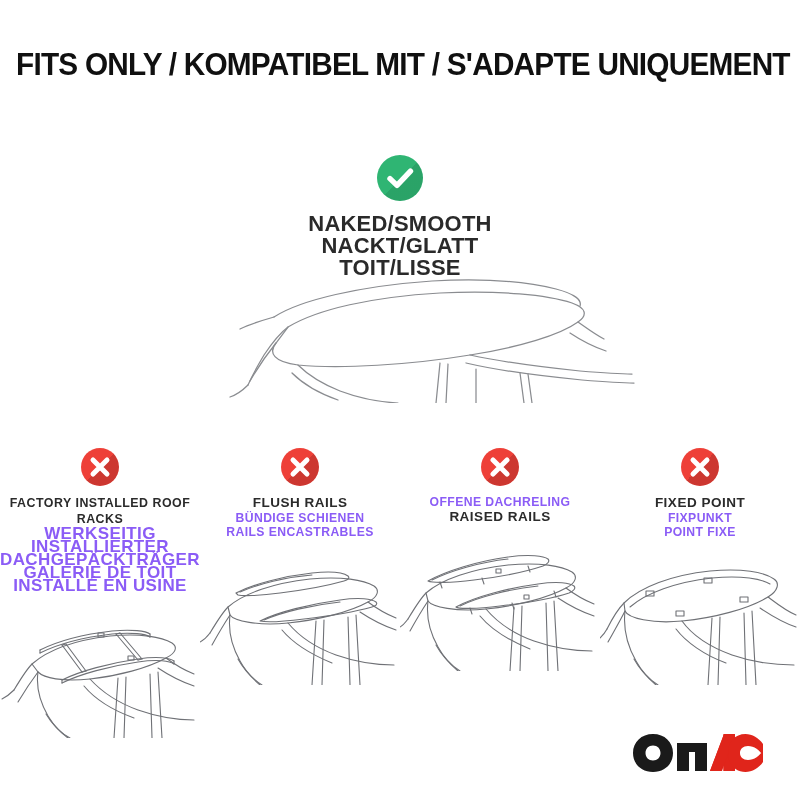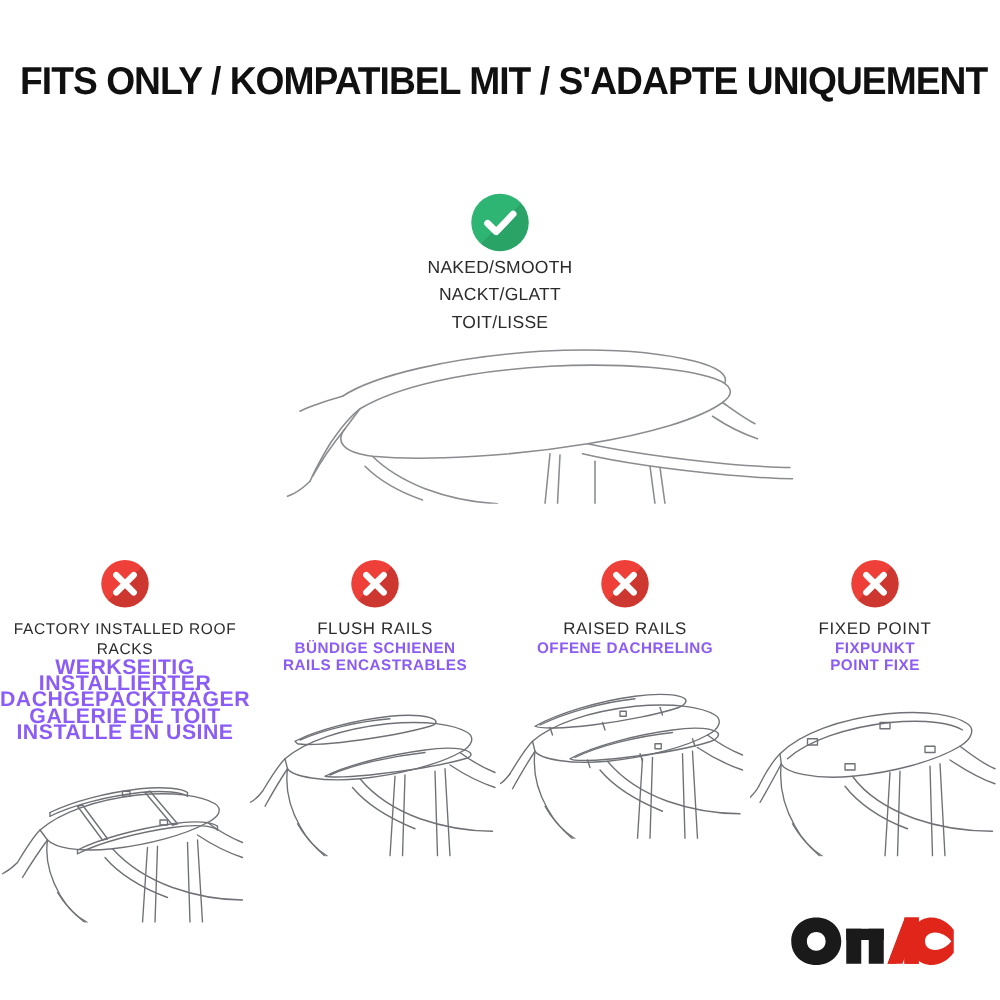--- a/index.html
+++ b/index.html
@@ -71,25 +71,25 @@
 
   
   .ok-section {
     position: absolute;
     top: 155px;
     left: 0;
     width: 800px;
     text-align: center;
   }
   .ok-labels {
-    margin-top: 1px;
+    margin-top: 12px;
     color: #2a2a2a;
-    font-size: 14px;
+    font-size: 22px;
     line-height: 22px;
-    font-weight: 400;
+    font-weight: 700;
     letter-spacing: 0.2px;
   }
   .ok-labels .l1 { }
   .ok-labels .l2 { }
   .ok-labels .l3 { }
 
   .ok-figure {
     position: absolute;
     top: 118px;
     left: 0;
@@ -113,21 +113,21 @@
   .cell-labels {
     margin-top: 9px;
     color: #2b2b2b;
   }
   .cell-labels .line {
     display: block;
     letter-spacing: 0.4px;
   }
   .cell-labels .line-main {
     font-size: 13.5px;
-    font-weight: 400;
+    font-weight: 700;
     line-height: 16px;
     letter-spacing: 0.5px;
   }
   .cell-labels .line-sub {
     font-size: 12.2px;
     font-weight: 700;
     line-height: 14px;
     color: #8b5cf6;
   }
   
@@ -322,22 +322,22 @@
   </div>
 
   <div class="cell cell-2">
     <div class="badge badge-no">
       <span class="shadow"></span>
       <svg width="38" height="38" viewBox="0 0 38 38" aria-hidden="true">
         <path d="M12 12 L26 26 M26 12 L12 26" fill="none" stroke="#ffffff" stroke-width="5" stroke-linecap="round"></path>
       </svg>
     </div>
     <div class="cell-labels">
+      <span class="line line-sub">OFFENE DACHRELING</span>
       <span class="line line-main">RAISED RAILS</span>
-      <span class="line line-sub">OFFENE DACHRELING</span>
     </div>
     <div class="cell-figure">
       <svg width="200" height="140" viewBox="0 0 200 140" aria-hidden="true">
         <g fill="none" stroke="#6f7176" stroke-width="1.1" stroke-linejoin="round" stroke-linecap="round">
 
           <path d="M26 62 C42 48 72 38 108 34 C140 31 162 35 172 41 C178 45 176 52 166 57
                    C148 67 116 75 86 78 C56 81 32 76 28 70 Z"></path>
 
           <path d="M28 50 C46 40 78 30 108 26 C130 23 144 25 148 28 C150 30 148 33 143 35
                    C128 40 100 46 74 49 C50 52 32 52 28 50 Z"></path>

